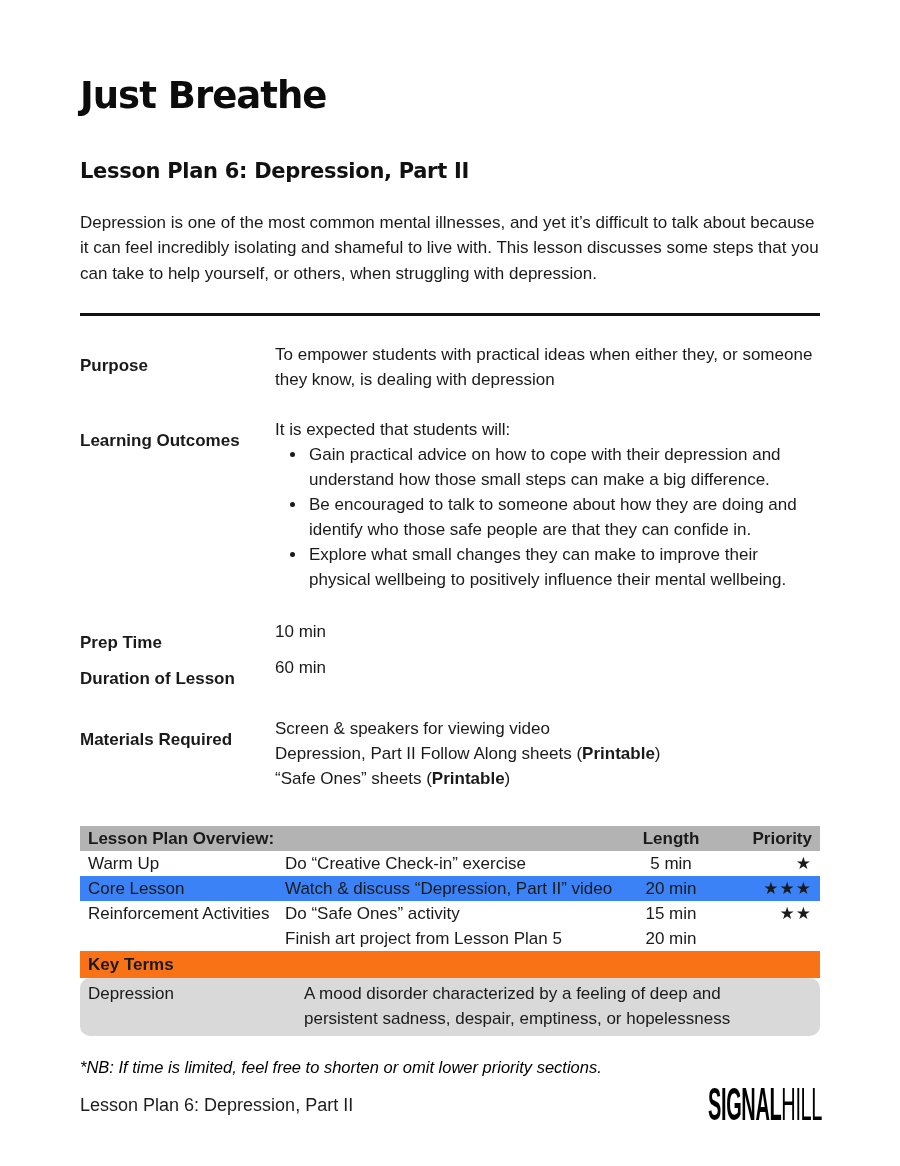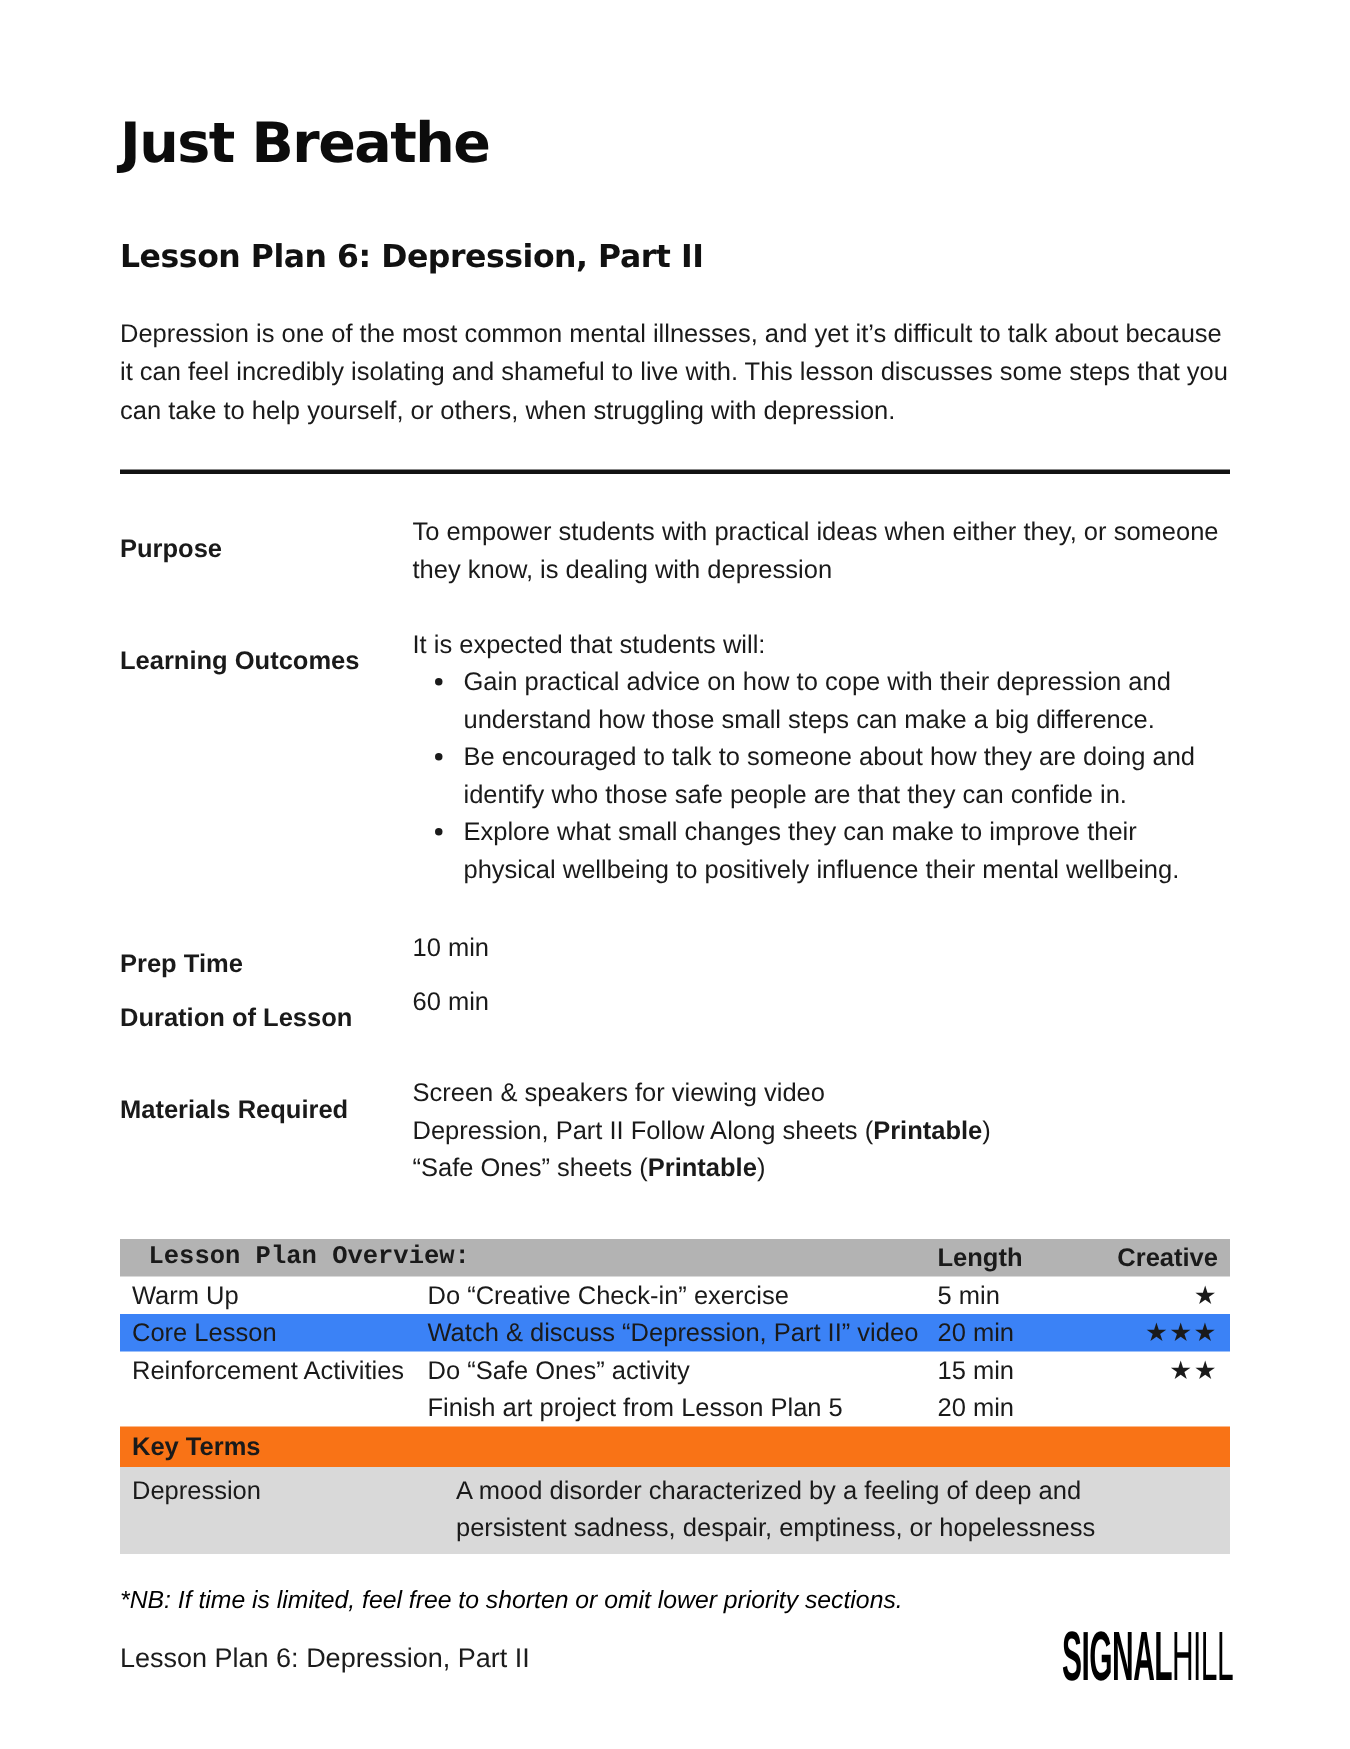--- a/index.html
+++ b/index.html
@@ -32,27 +32,27 @@
   .sec-time { margin-top:27px; }
   .sec-materials { margin-top:25px; }
   ul.outcomes { margin:0; padding-left:32px; }
   ul.outcomes li { line-height:25px; padding-left:2px; }
 
   
   .table { margin-top:35px; font-size:17px; }
   .t-row { display:grid; grid-template-columns:205px 1fr 92px 103px; align-items:center; }
   .t-row > div { padding:2px 0; line-height:21px; }
   .cell-phase { padding-left:8px !important; }
-  .cell-length { text-align:left; }
+  .cell-length { text-align:center; }
   .cell-priority { text-align:right; padding-right:8px !important; }
   .t-header { background:#b3b3b3; font-weight:700; }
-  .t-header .cell-title { grid-column:1 / span 2; padding-left:19px;font-family:Liberation Mono, monospace; }
+  .t-header .cell-title { grid-column:1 / span 2; padding-left:8px; }
   .row-alt { background:#3b82f6; }
   .key-header { background:#f97316; font-weight:700; padding:3px 8px; line-height:21px; }
-  .term-row { background:#d9d9d9; display:grid; grid-template-columns:205px 1fr; padding:3px 2px 5px 0; }
+  .term-row { background:#d9d9d9; display:grid; grid-template-columns:205px 1fr; padding:3px 2px 5px 0;border-radius:10px; }
   .term-name { padding-left:8px; line-height:25px; }
   .term-def { line-height:25px; padding-right:30px;margin-left:19px; }
   .star { letter-spacing:1px; }
 
   .nb { margin-top:22px; font-style:italic; font-size:16.5px; color:#000000; }
 
   
   .footer { position:absolute; left:80px; right:78px; top:1078px;
     display:flex; justify-content:space-between; align-items:center; height:54px; }
   .footer-text { font-size:18px; color:#1c1c1c; }
@@ -111,21 +111,21 @@
       <div><span>Screen &amp; speakers for viewing video</span><b></b><span></span></div>
       <div><span>Depression, Part II Follow Along sheets (</span><b>Printable</b><span>)</span></div>
       <div><span>“Safe Ones” sheets (</span><b>Printable</b><span>)</span></div>
     </div>
   </div>
 
   <div class="table">
     <div class="t-row t-header">
       <div class="cell-title">Lesson Plan Overview:</div>
       <div class="cell-length">Length</div>
-      <div class="cell-priority">Creative</div>
+      <div class="cell-priority">Priority</div>
     </div>
     <div class="t-row">
       <div class="cell-phase">Warm Up</div>
       <div>Do “Creative Check-in” exercise</div>
       <div class="cell-length">5 min</div>
       <div class="cell-priority star">★</div>
     </div>
     <div class="t-row row-alt">
       <div class="cell-phase">Core Lesson</div>
       <div>Watch &amp; discuss “Depression, Part II” video</div>

